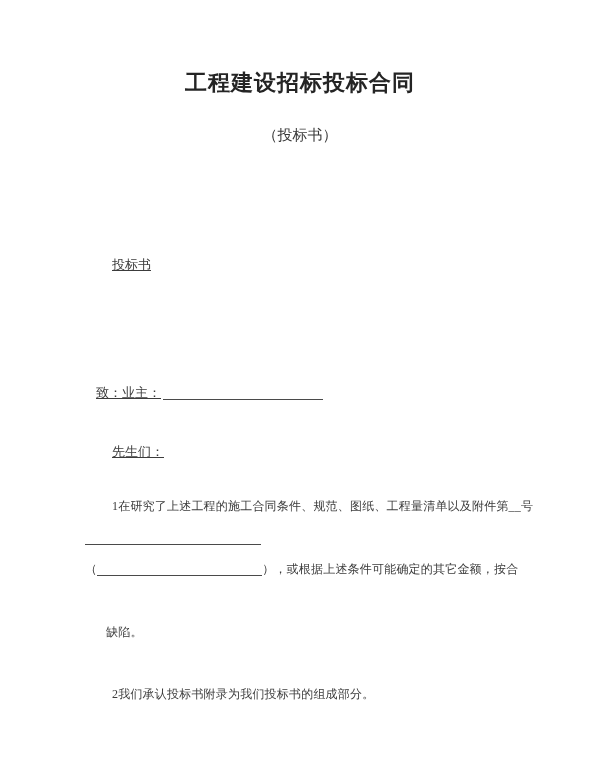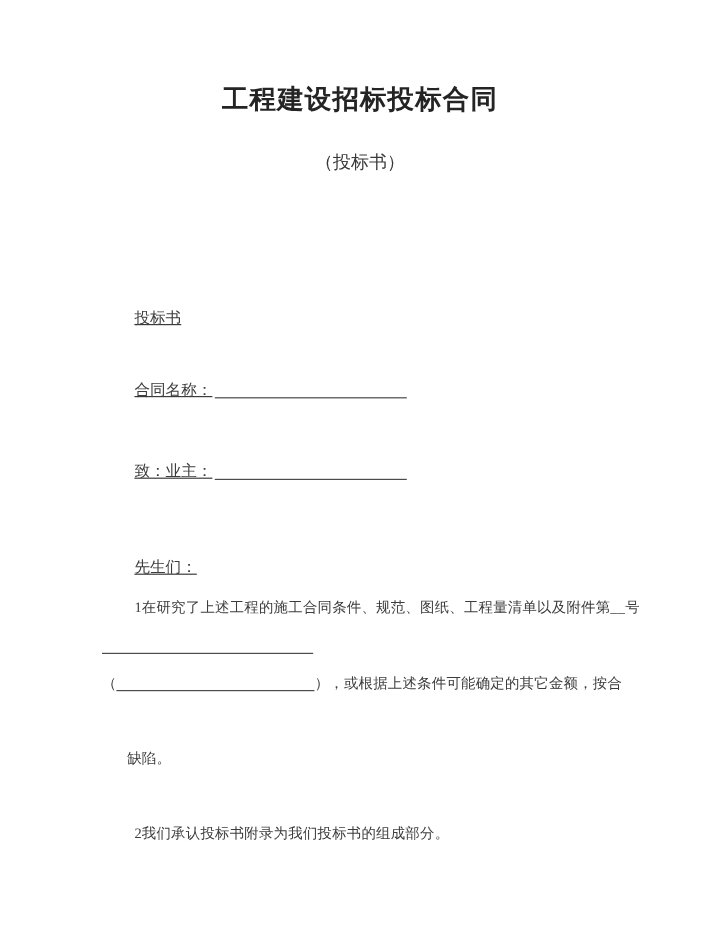--- a/index.html
+++ b/index.html
@@ -49,22 +49,22 @@
   }
   .para-line {
     position: absolute;
     font-size: 12px;
     line-height: 17px;
     white-space: nowrap;
     letter-spacing: 0.2px;
   }
   .doc-label   { top: 256px; left: 112px; }
   .contract-name-line { top: 316px; left: 112px; }
-  .to-owner-line      { top: 384px; left: 112px; }
-  .salutation  { top: 464px; left: 112px; }
+  .to-owner-line      { top: 384px; left: 96px; }
+  .salutation  { top: 443px; left: 112px; }
   .p1l1 { top: 498px; left: 112px; }
   .p1l2 { top: 530px; left: 85px; }
   .p1l3 { top: 561px; left: 85px; }
   .p1l4 { top: 593px; left: 85px; }
   .p1l5 { top: 624px; left: 85px; margin-left: 21px; }
   .para2 { top: 686px; left: 112px; }
   .blank {
     display: inline-block;
     height: 13px;
     border-bottom: 1px solid #4a4a4a;
@@ -78,23 +78,20 @@
 <body>
 
 <div class="page">
 
   <h1 class="title">工程建设招标投标合同</h1>
 
   <div class="subtitle">（投标书）</div>
 
   <div class="line doc-label">投标书</div>
 
-  <div class="line contract-name-line">
-    <span>合同名称：</span><span class="blank blank-160"></span>
-  </div>
 
   <div class="line to-owner-line">
     <span>致：业主：</span><span class="blank blank-160"></span>
   </div>
 
   <div class="line salutation">先生们：</div>
 
   <div class="para-line p1l1">1在研究了上述工程的施工合同条件、规范、图纸、工程量清单以及附件第__号</div>
 
   <div class="para-line p1l2">

